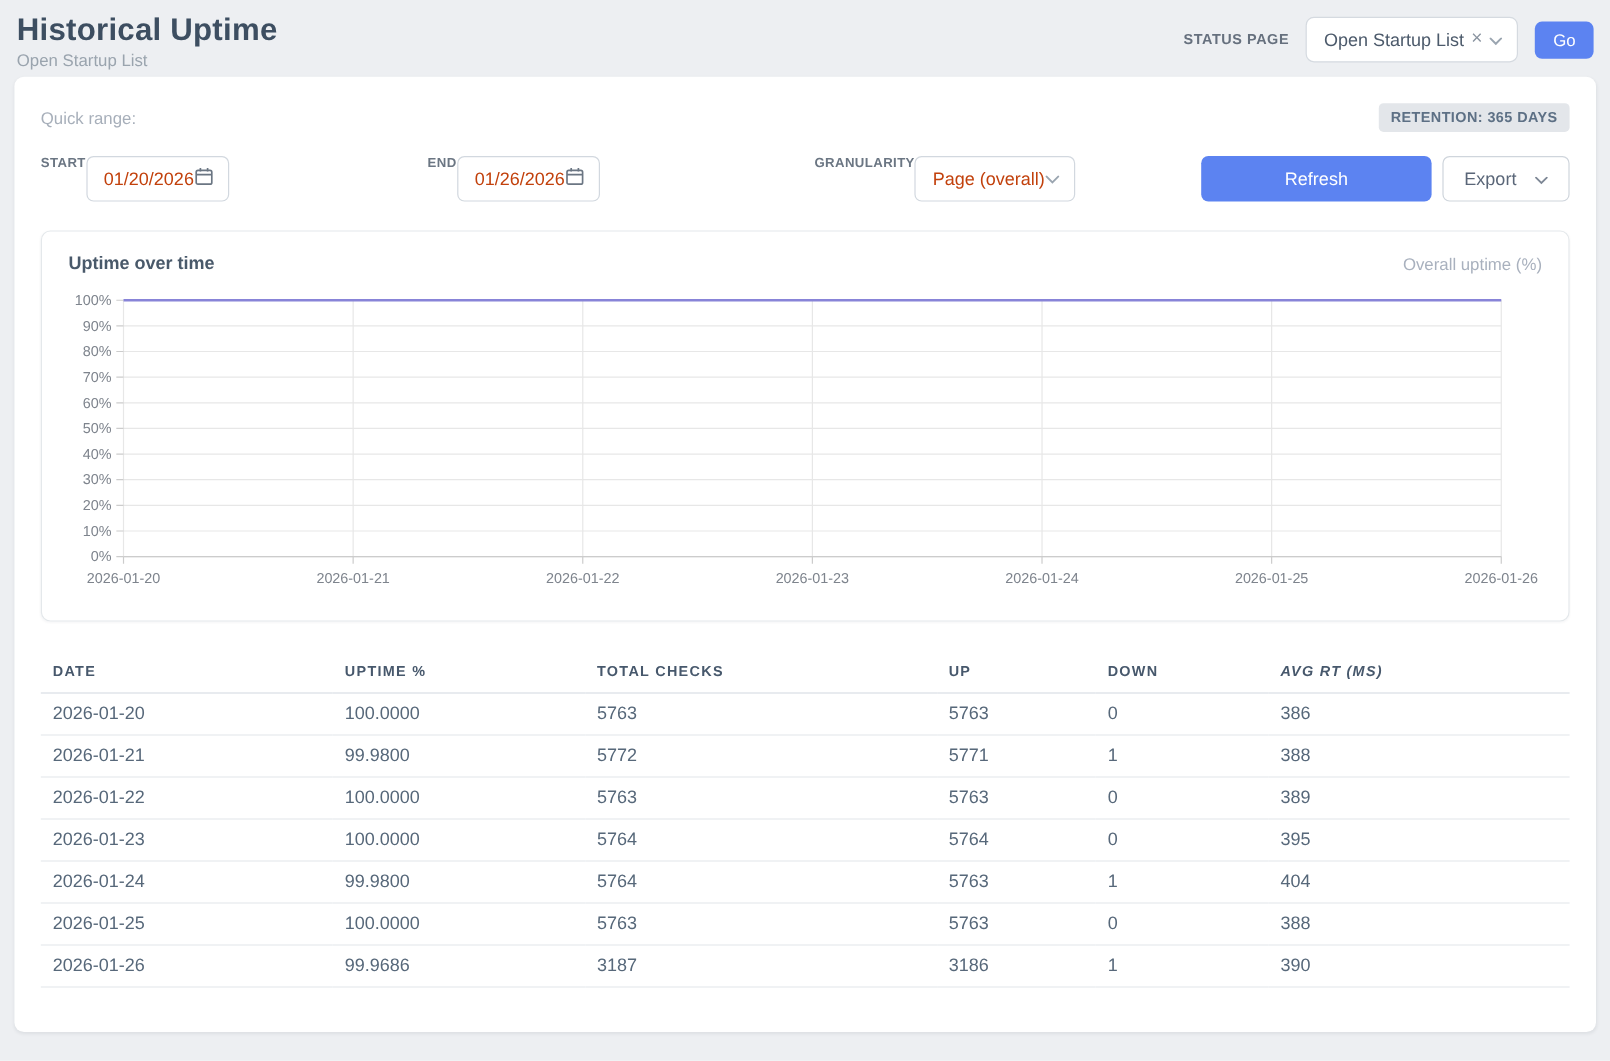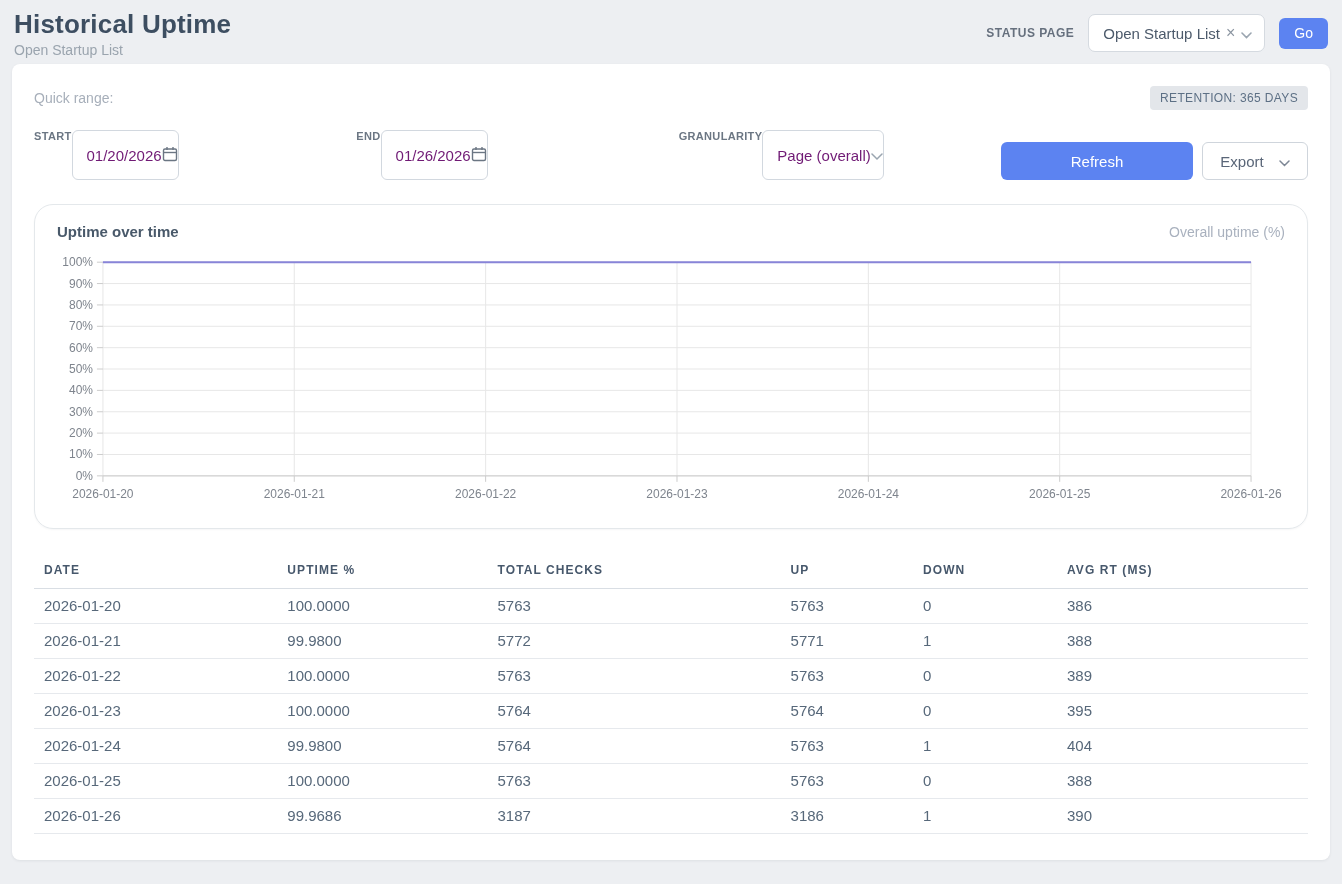--- a/index.html
+++ b/index.html
@@ -40,65 +40,65 @@
   .row1-left { display:flex; align-items:center; }
   .quick-range-label { font-size:14px; color:#a7afba; margin-right:12px; }
   .qr-group { display:flex; }
   .qr-btn {
     background:#fff; border:1px solid #9aa4b5; color:#57647a; font-size:13px;
     height:26px; padding:0 15px; cursor:pointer; margin-left:-1px; font-family:inherit;
   }
   .qr-btn:first-child { border-radius:5px 0 0 5px; margin-left:0; }
   .qr-btn:last-child { border-radius:0 5px 5px 0; }
   .retention-badge {
-    background:#e3e6ea; color:#5d7085; font-size:12px; font-weight:400;
+    background:#e3e6ea; color:#5d7085; font-size:12px; font-weight:700;
     letter-spacing:.03em; border-radius:4px; padding:5px 10px;
   }
 
   .row2 { display:flex; align-items:flex-end; margin-top:20px; }
   .field { display:flex; flex-direction:row; flex:1 1 0; margin-right:17px; }
   .field-label { font-size:11px; font-weight:600; color:#6b7683; letter-spacing:.03em; margin-bottom:7px; }
   .input-box {
     display:flex; align-items:center; justify-content:space-between;
-    height:50px; border:1px solid #d2d8df; border-radius:6px; background:#fff;
-    padding:0 0 0 14px; font-size:15px; color:#701a75; cursor:pointer;
+    height:38px; border:1px solid #d2d8df; border-radius:6px; background:#fff;
+    padding:0 12px 0 14px; font-size:15px; color:#c2410c; cursor:pointer;
   }
   .refresh-btn {
     width:192px; height:38px; background:#5c83f1; color:#fff; border:none;
     border-radius:6px; font-size:15px; cursor:pointer; margin-right:9px; font-family:inherit;
   }
   .export-btn {
     width:106px; height:38px; background:#fff; color:#5a6678; border:1px solid #cfd5dc;
     border-radius:6px; font-size:15px; cursor:pointer; font-family:inherit;
     display:flex; align-items:center; justify-content:center; gap:15px;
   }
 
   
   .chart-card {
-    margin-top:24px; border:1px solid #e4e8eb; border-radius:19px;
+    margin-top:24px; border:1px solid #e4e8eb; border-radius:8px;
     box-shadow:0 1px 2px rgba(16,24,40,.04); padding:18px 22px 12px 22px;
   }
   .chart-head { display:flex; justify-content:space-between; align-items:center; }
   .chart-title { font-size:15px; font-weight:700; color:#49596a; }
   .chart-legend { font-size:14px; color:#a9b1be; }
   .chart-wrap { margin-top:14px; }
   svg text { font-family:"Liberation Sans", sans-serif; }
 
   
   table.uptime { width:100%; border-collapse:collapse; margin-top:24px; }
   table.uptime th {
     text-align:left; font-size:12px; font-weight:700; color:#47586c;
     letter-spacing:.09em; padding:10px 10px 11px 10px; border-bottom:1px solid #d9dee4;
   }
   table.uptime td {
     font-size:15px; color:#57687a; padding:8px 10px 9px 10px; border-bottom:1px solid #e6e9ed;
   }
   th.c-date  { width:19.1%; } th.c-up    { width:10.4%; }
   th.c-upt   { width:16.5%; } th.c-down  { width:11.3%; }
-  th.c-tot   { width:23.0%; } th.c-avg   { width:19.7%; }
+  th.c-tot   { width:23.0%; } th.c-avg   { width:19.7%;font-style:italic; }
 </style>
 </head>
 <body>
 
 <div class="page">
 
   <div class="top-header">
     <div>
       <div class="page-title">Historical Uptime</div>
       <div class="page-subtitle">Open Startup List</div>

